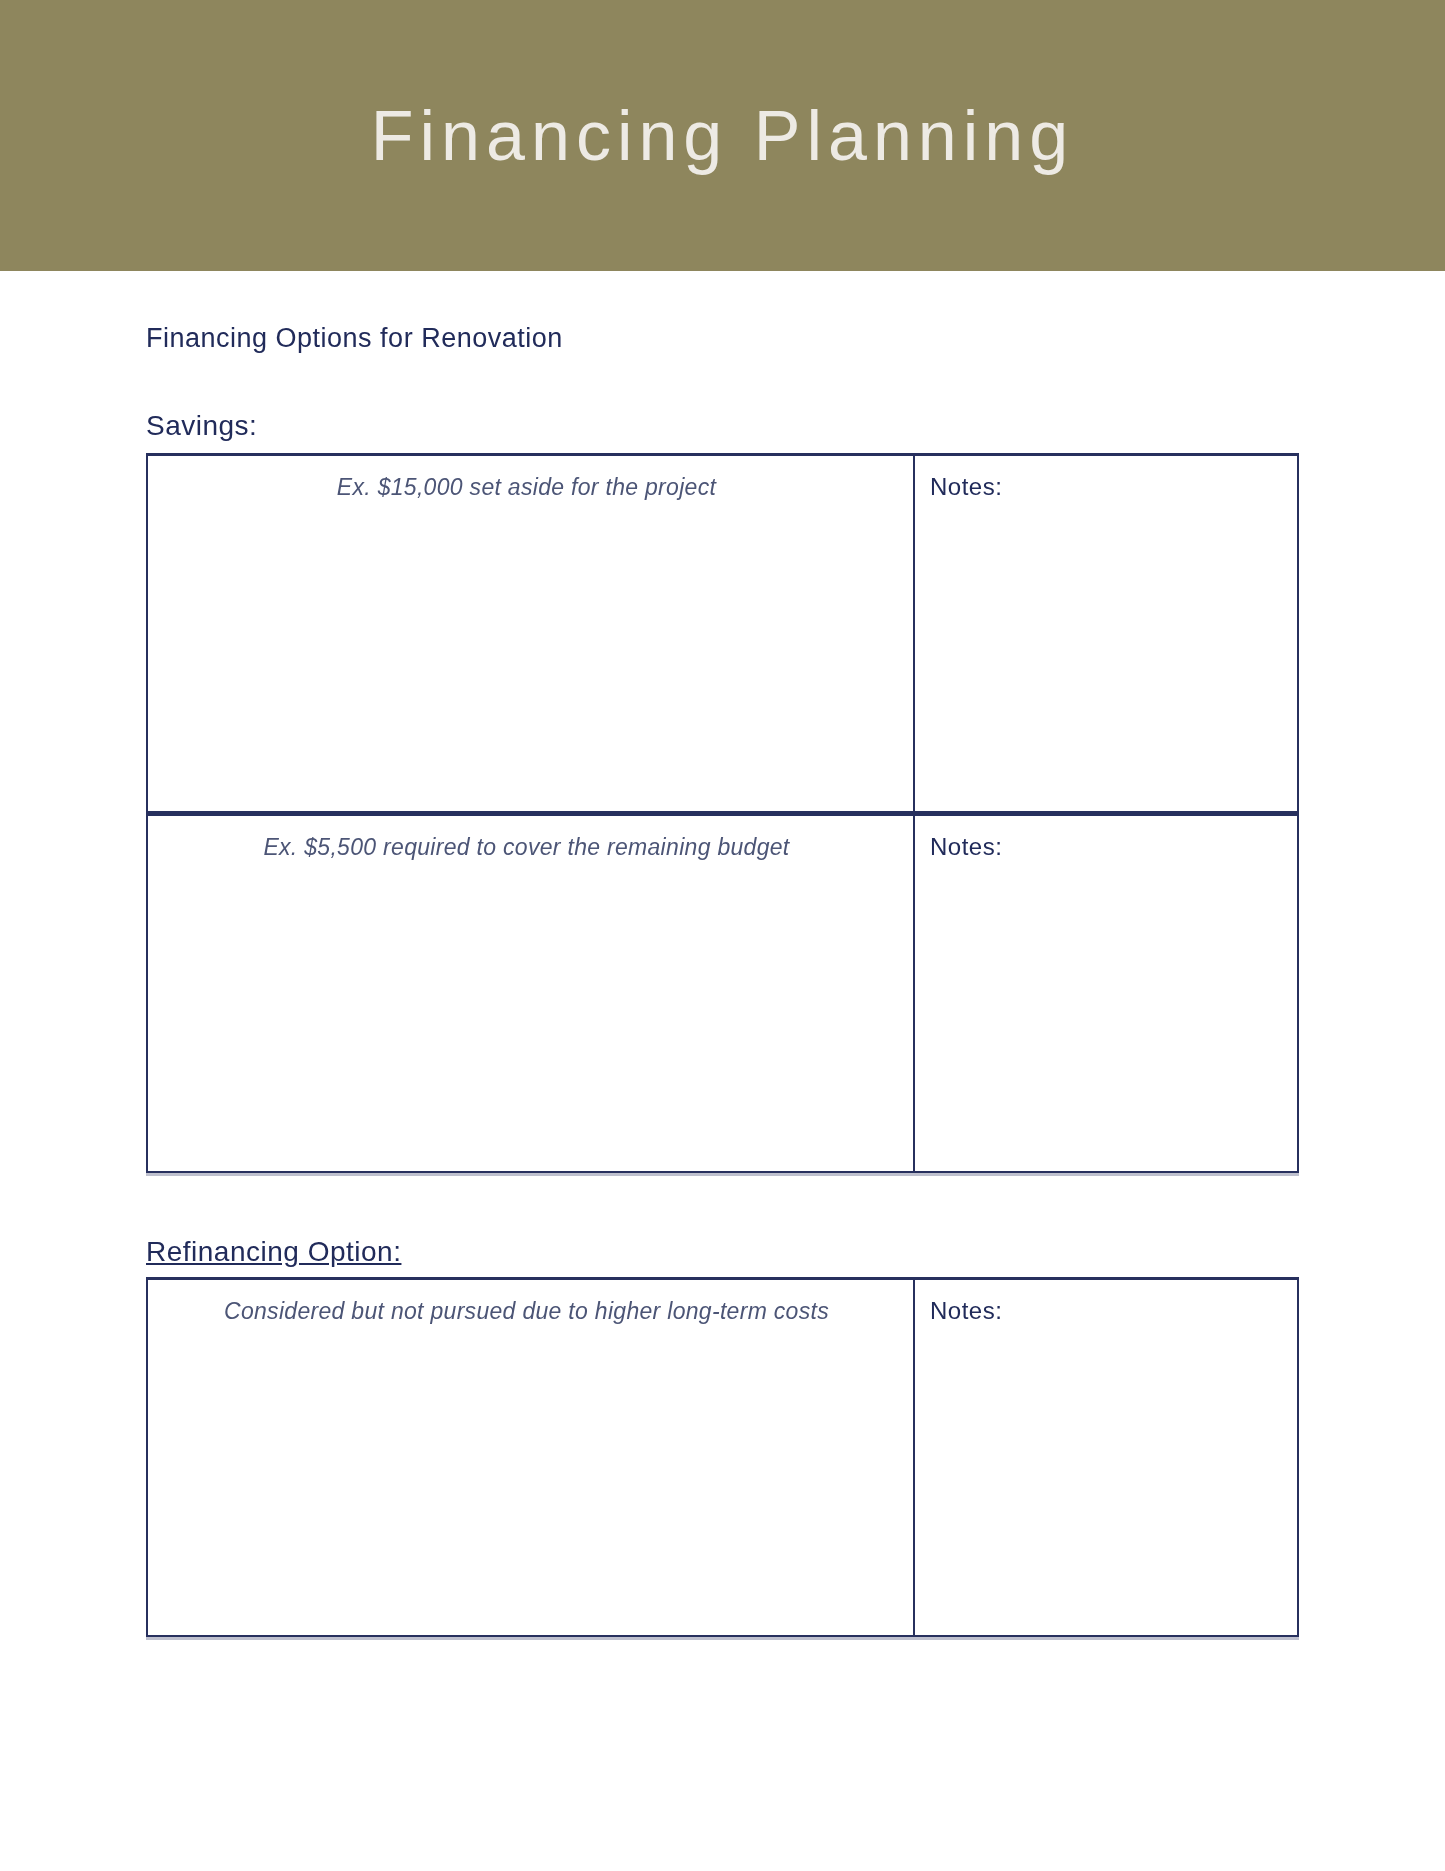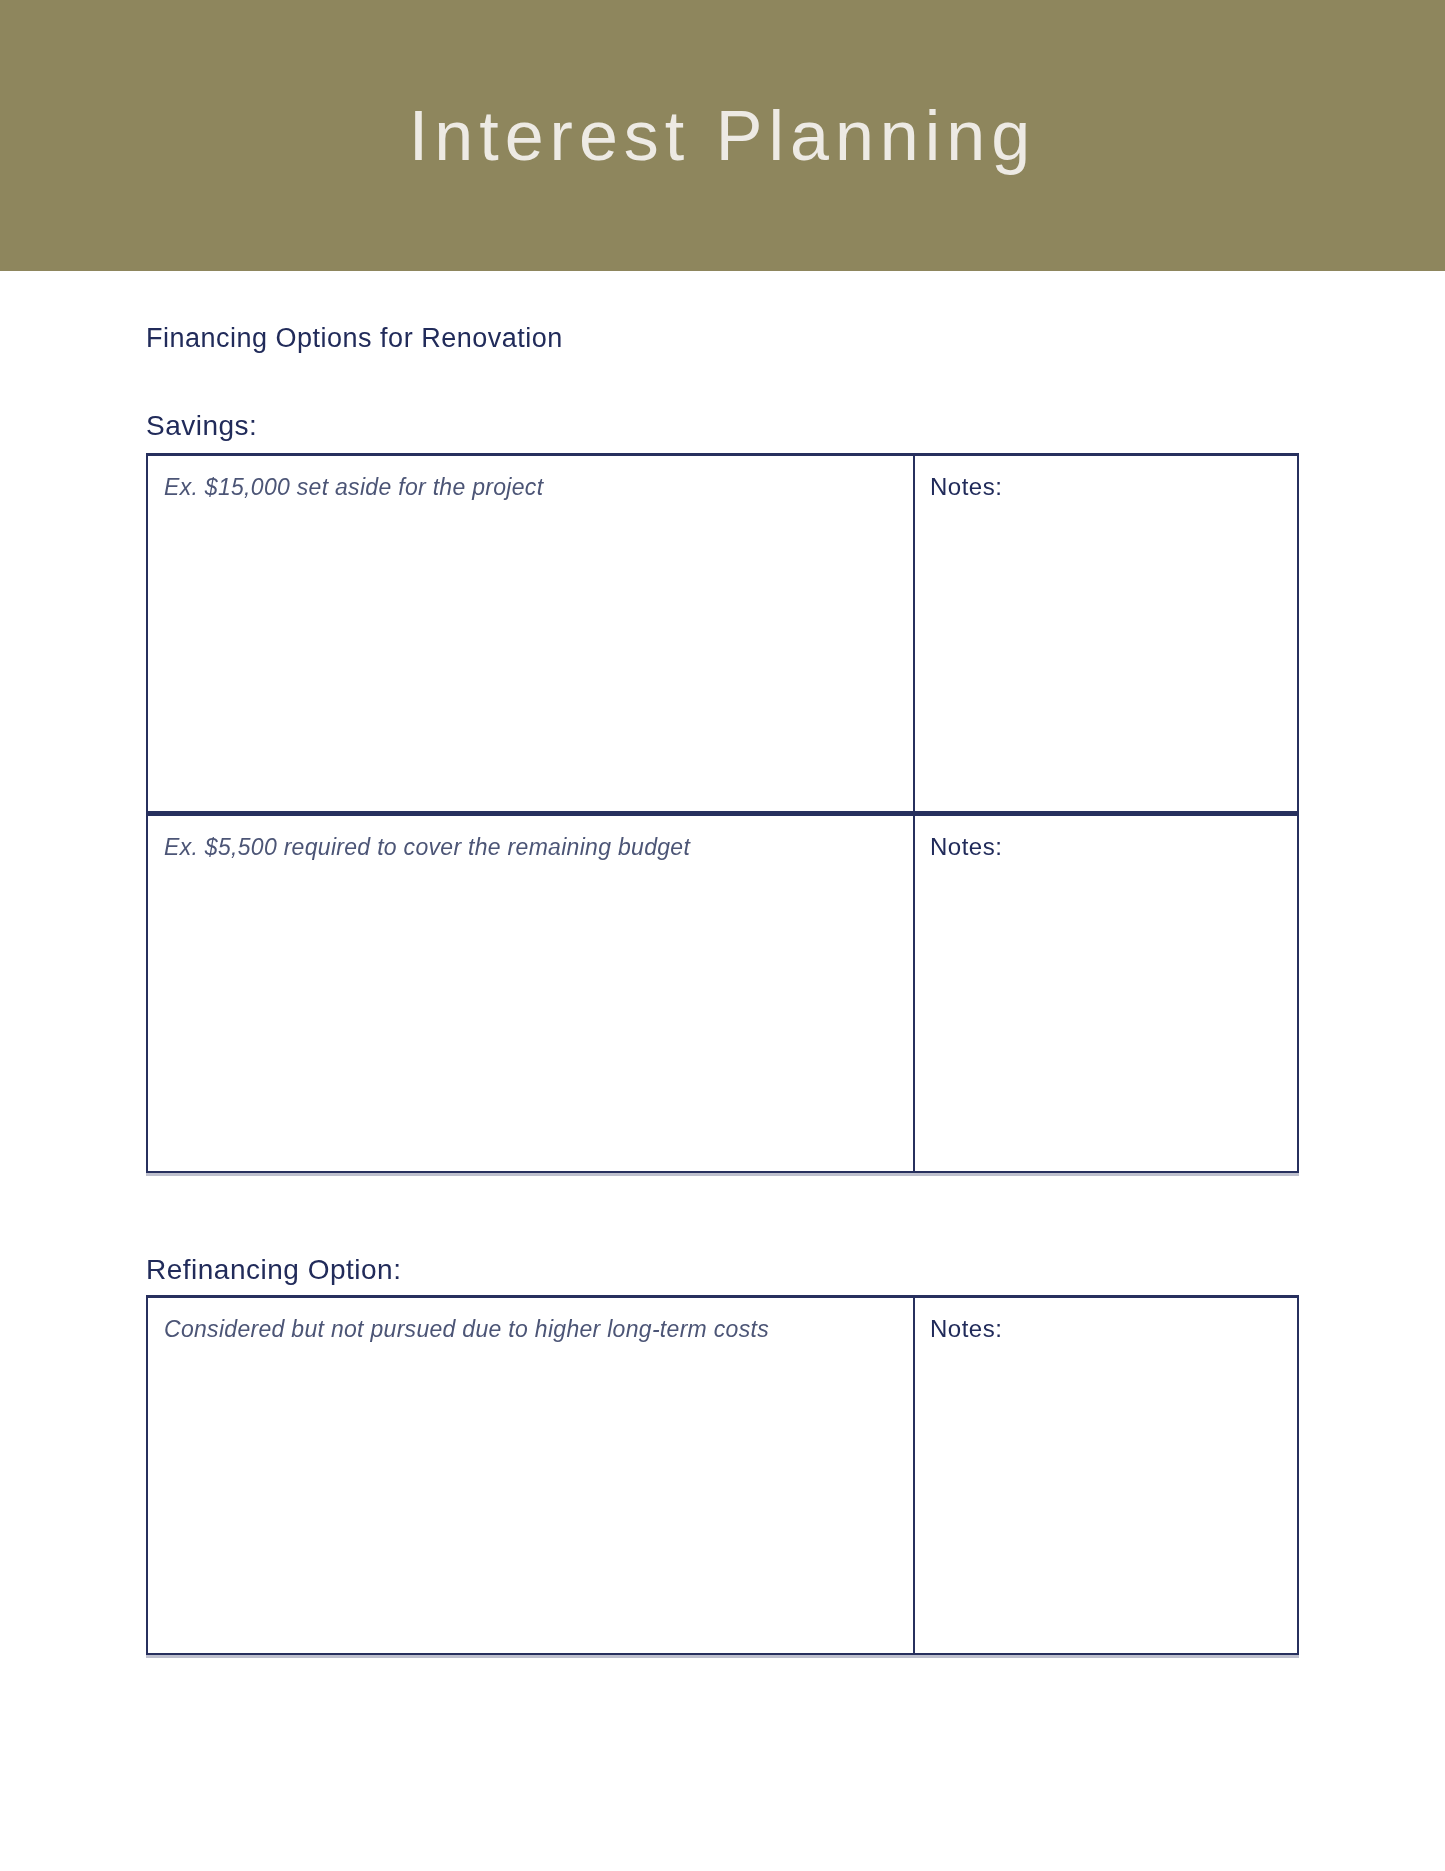--- a/index.html
+++ b/index.html
@@ -50,21 +50,21 @@
   .section h2 {
     font-size: 28px;
     line-height: 34px;
     font-weight: 500;
     letter-spacing: 0.5px;
     color: #212b5a;
   }
 
   .section-savings h2    { margin: 54px 0 10px; }
   .section-loan h2       { margin: 52px 0 8px; }
-  .section-refinance h2  { margin: 80px 0 8px; }
+  .section-refinance h2  { margin: 62px 0 8px; text-decoration: underline; }
 
   
   .box {
     display: flex;
     height: 360px;
     border: 2px solid #27305e;
     border-top-width: 3px;
     box-shadow: 0 3px 0 rgba(39, 48, 94, 0.30);
     background: #ffffff;
   }
@@ -79,20 +79,21 @@
     border-left: 2px solid #27305e;
     padding: 14px 10px 0 15px;
   }
 
   .example {
     font-style: italic;
     font-size: 23px;
     line-height: 30px;
     color: #4c5576;
     letter-spacing: 0.3px;
+    text-align: center;
   }
 
   .notes-label {
     font-size: 24px;
     line-height: 34px;
     font-weight: 500;
     color: #212b5a;
     letter-spacing: 0.5px;
   }
 
@@ -113,21 +114,21 @@
 
   .bullets li::marker {
     color: #2a3560;
     font-size: 20px;
   }
 </style>
 </head>
 <body>
 
 <header class="band">
-  <h1>Interest Planning</h1>
+  <h1>Financing Planning</h1>
 </header>
 
 <main>
 
   <p class="intro">Financing Options for Renovation</p>
 
   <section class="section section-savings">
     <h2>Savings:</h2>
     <div class="box">
       <div class="cell-left">

